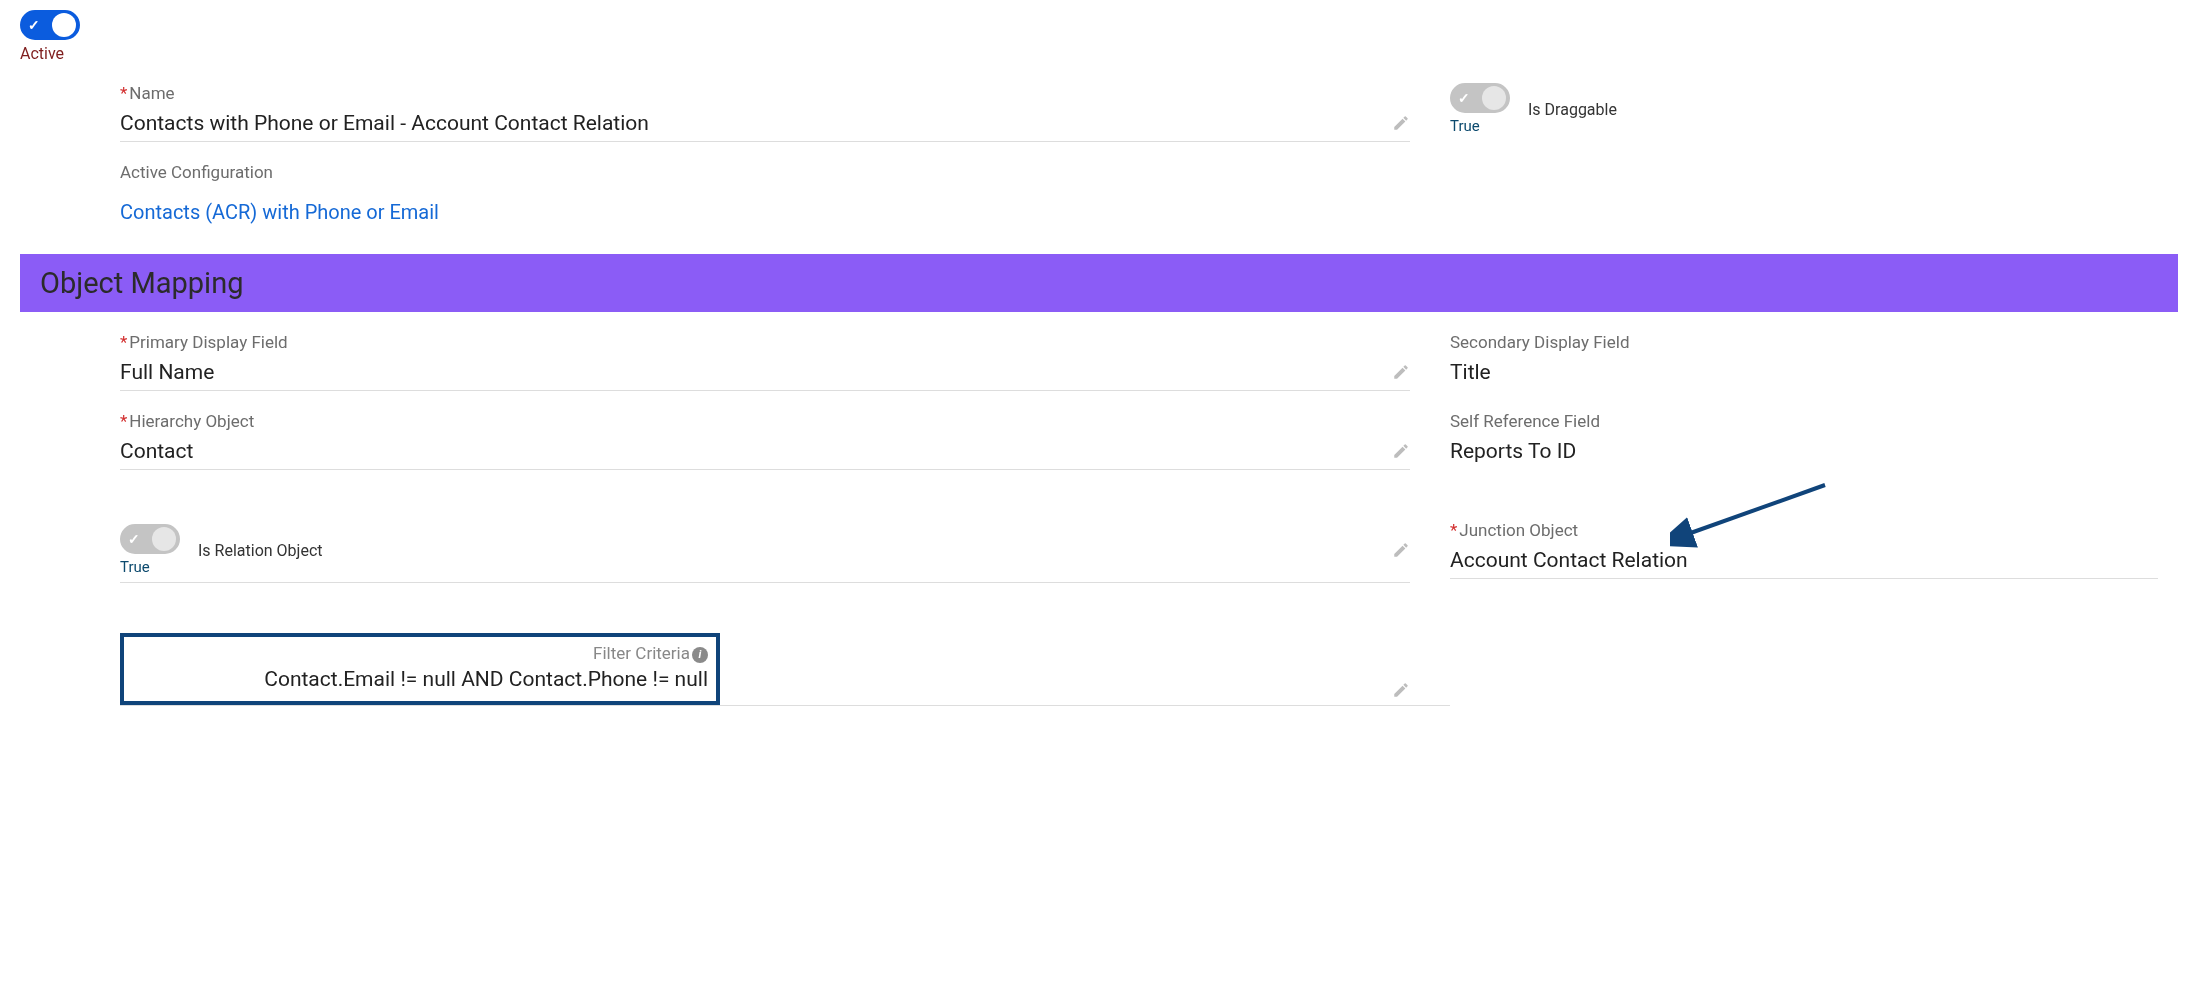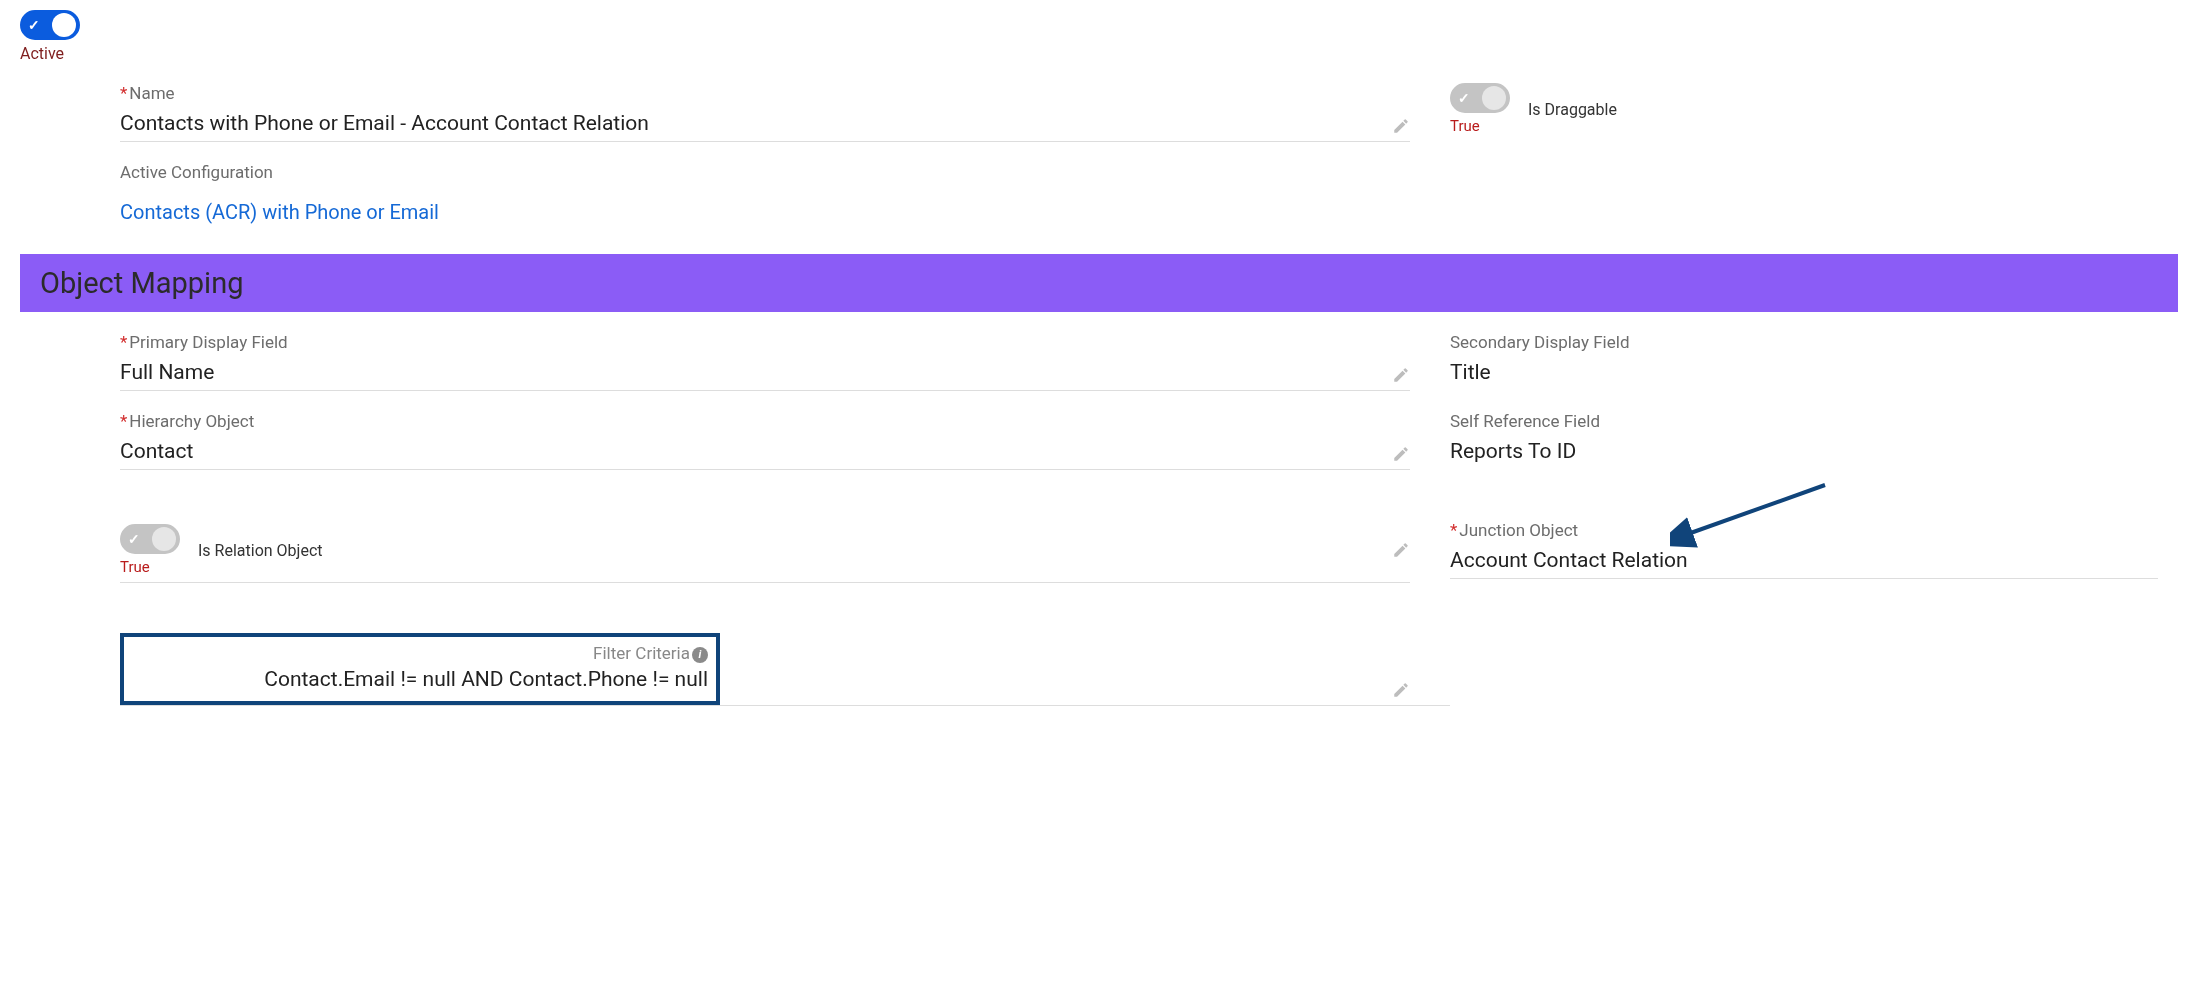--- a/index.html
+++ b/index.html
@@ -88,21 +88,21 @@
     color: #6d6d6d;
     margin-bottom: 4px;
   }
   .field-label .req {
     color: #d22e2e;
     margin-right: 2px;
   }
 
   .field-value-wrap {
     display: flex;
-    align-items: flex-end;
+    align-items: center;
     border-bottom: 1px solid #ddd;
     padding: 4px 0 6px 0;
   }
   .field-value {
     flex: 1;
     font-size: 21px;
     color: #222;
   }
   .pencil-icon {
     color: #bdbdbd;
@@ -134,21 +134,21 @@
     display: flex;
     align-items: center;
     gap: 18px;
   }
   .toggle-field .tlabel {
     font-size: 16px;
     color: #333;
   }
   .toggle-sub {
     font-size: 15px;
-    color: #b91c1c;
+    color: #0c4a6e;
     margin-top: 4px;
   }
 
   
   .highlight-box {
     border: 4px solid #10447a;
     padding: 6px 8px 10px 8px;
     display: inline-block;
     width: 600px;
     text-align: right;

